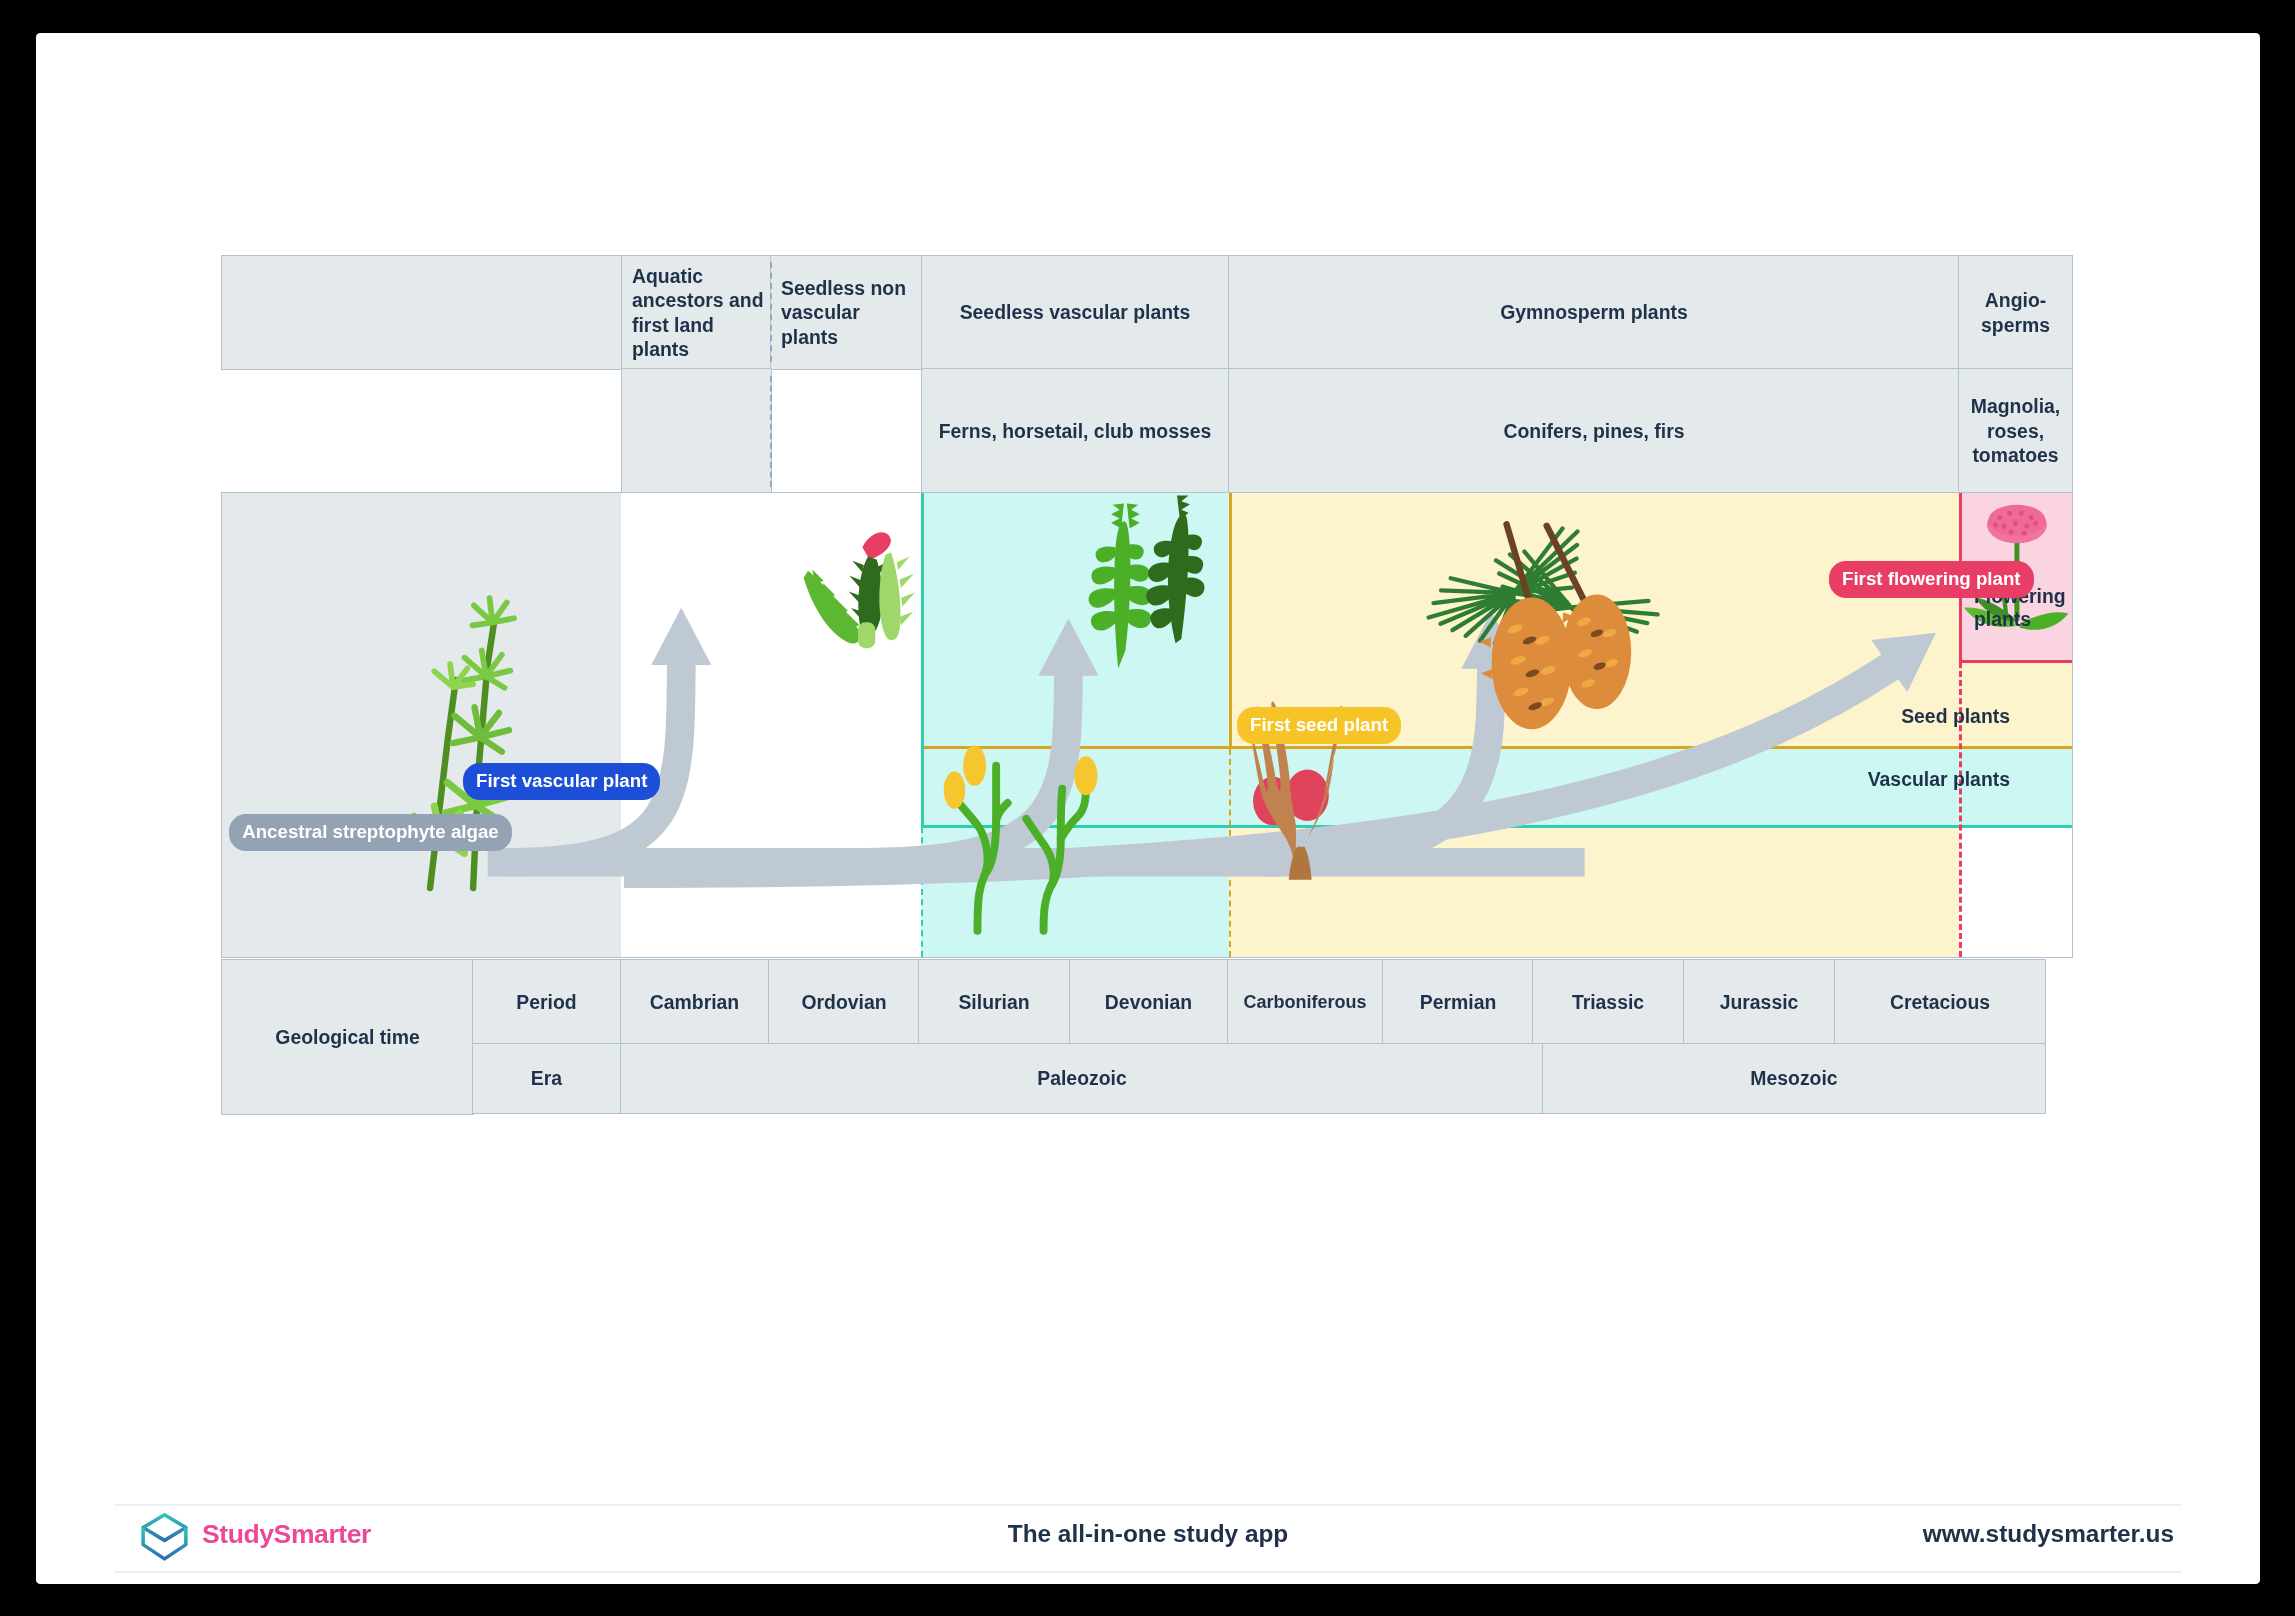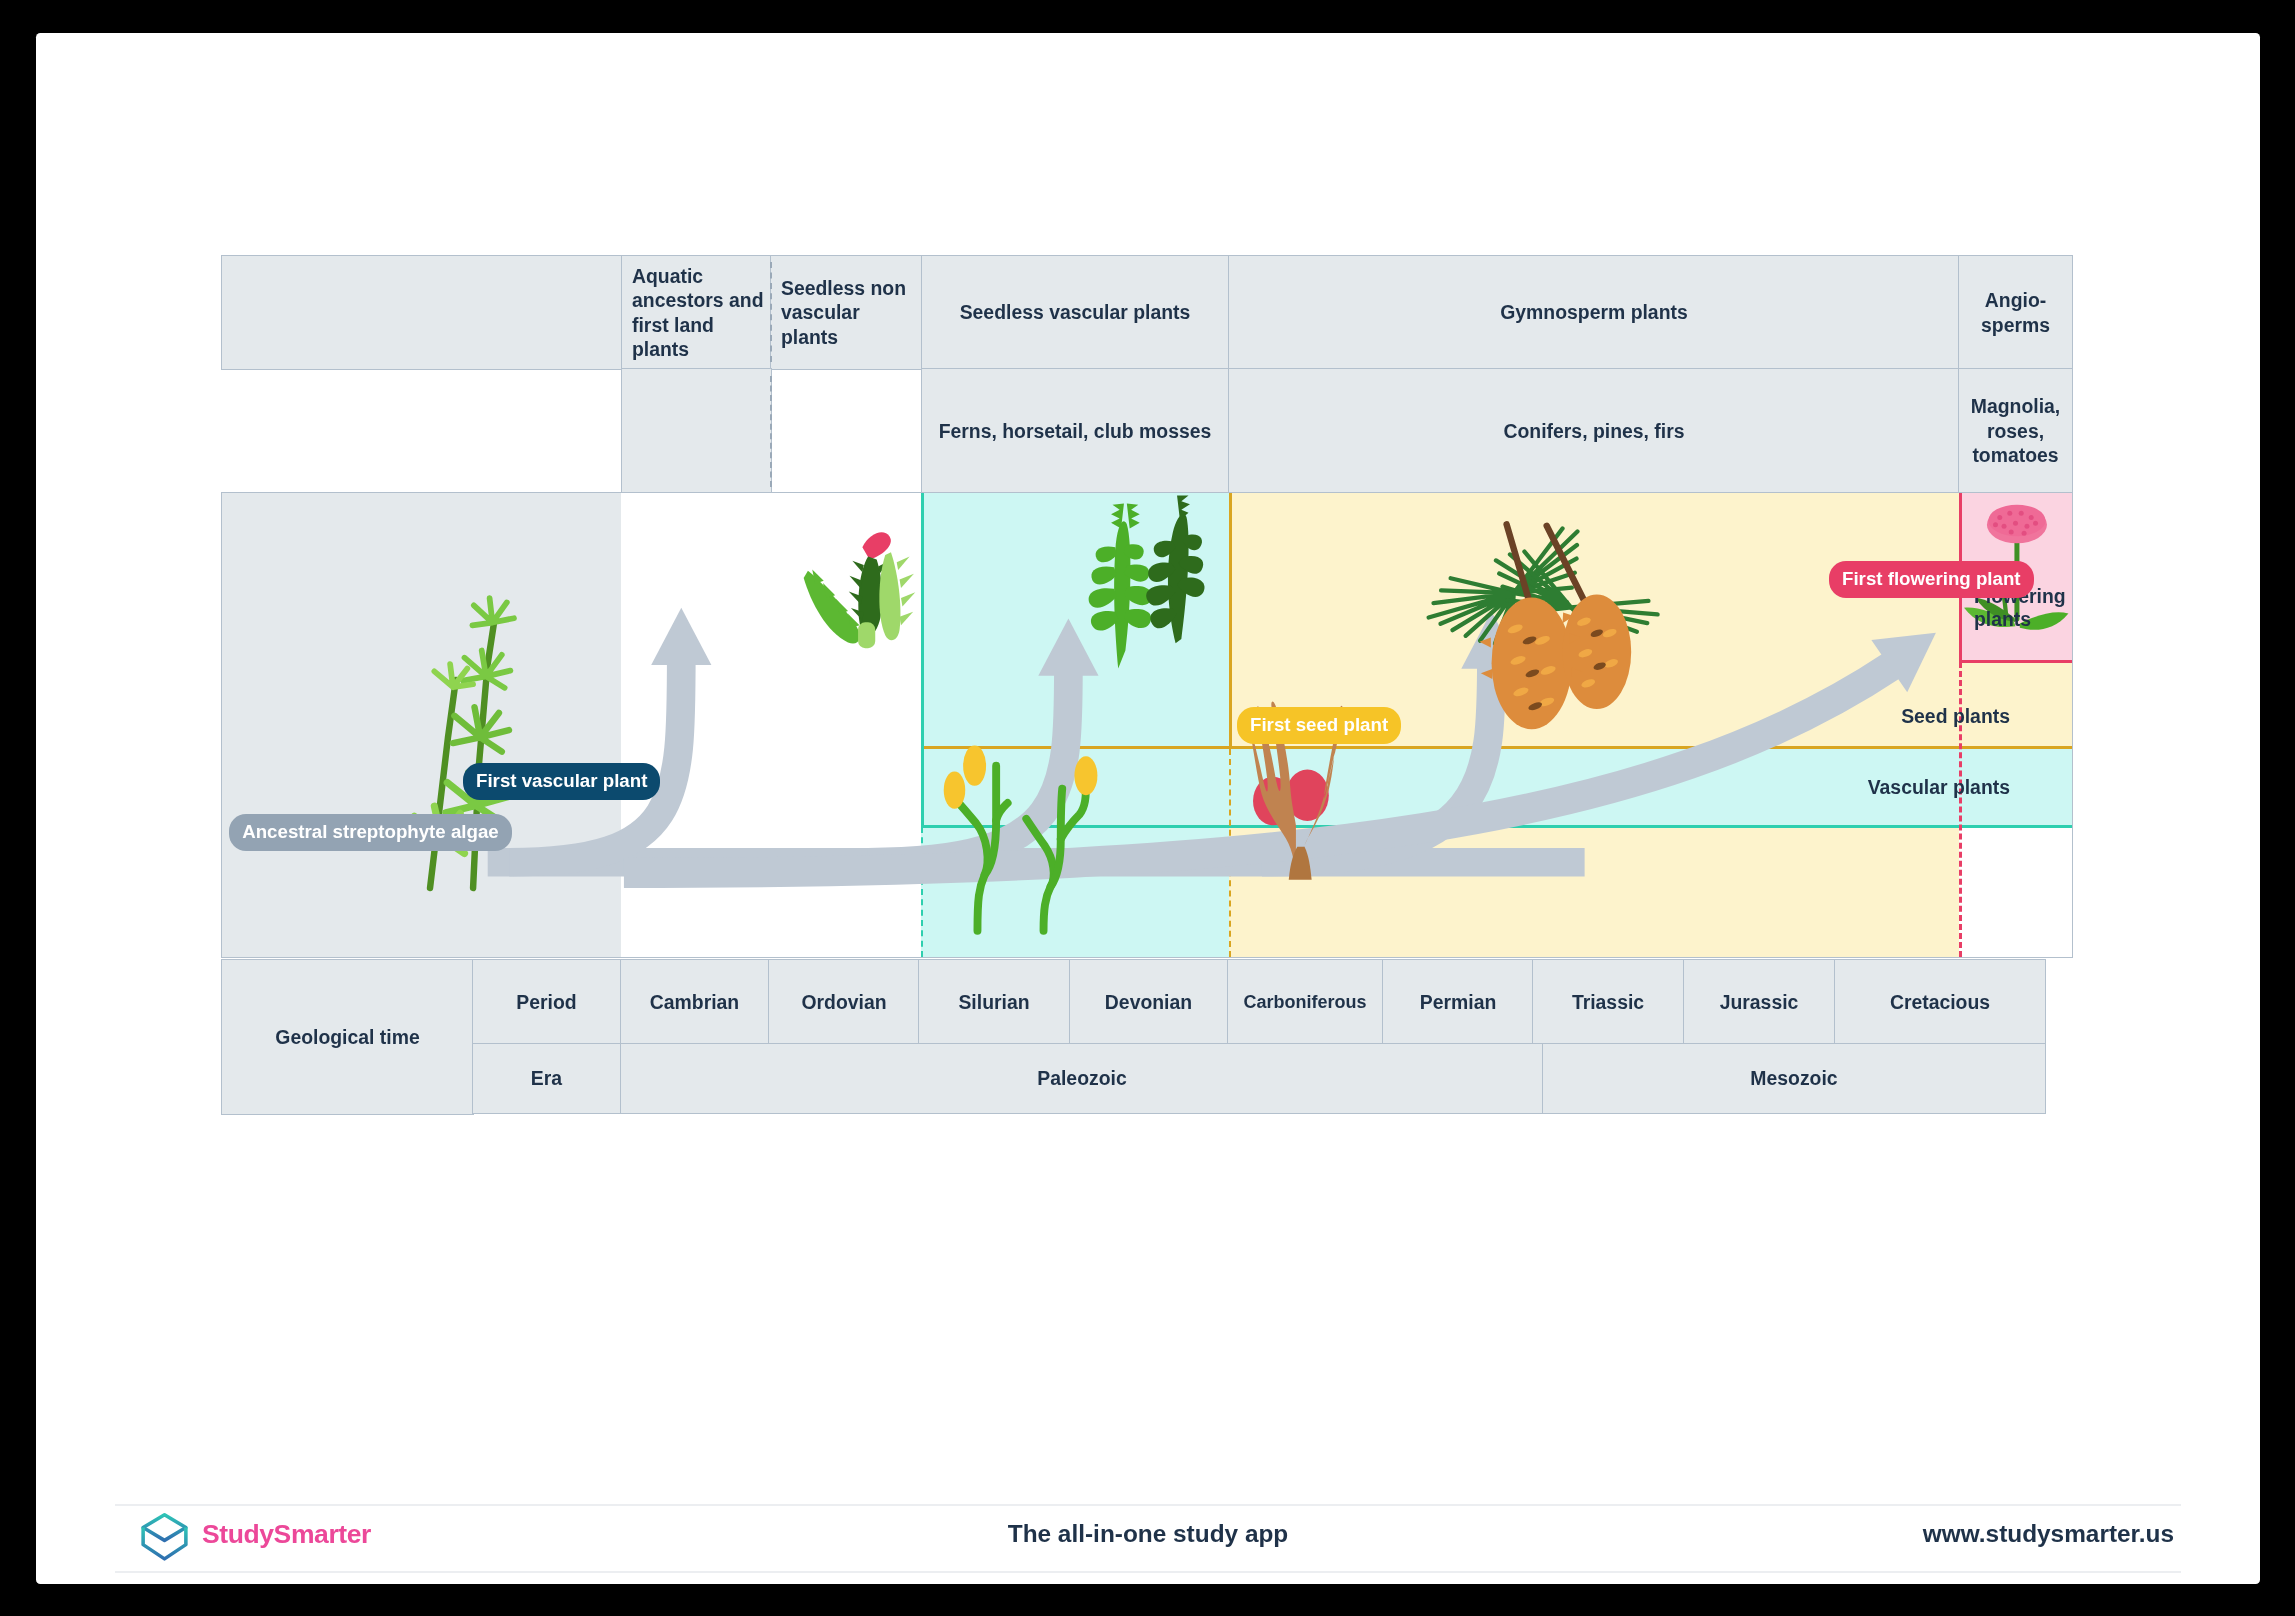--- a/index.html
+++ b/index.html
@@ -366,27 +366,27 @@
           <circle cx="92" cy="48" r="3.5"></circle>
         </g>
         <path d="M62 118 C50 104 58 92 70 100 C78 106 74 120 64 124 Z" fill="#3f8f24"></path>
         <path d="M78 172 C48 158 26 150 8 152 C26 176 54 182 80 178 Z" fill="#5cb832"></path>
         <path d="M86 174 C114 160 136 156 154 160 C134 184 108 186 86 180 Z" fill="#4caf28"></path>
         <path d="M78 166 C58 150 40 140 24 138 C38 160 60 170 80 172 Z" fill="#3f8f24"></path>
       </svg>
 
       <div class="zlabel" style="right:62px;top:212px;text-align:right;">Seed plants</div>
 
-      <div class="zlabel" style="right:62px;top:275px;text-align:right;margin-top:8px;">Vascular plants</div>
+      <div class="zlabel" style="right:62px;top:275px;text-align:right;">Vascular plants</div>
 
       <div class="zlabel" style="left:1752px;top:92px;width:93px;">Flowering plants</div>
 
       <div class="badge" style="left:7.2px;top:321px;background:#93a3b3;">Ancestral streptophyte algae</div>
 
-      <div class="badge" style="left:241px;top:270px;background:#0c4a6e;">First vascular plant</div>
+      <div class="badge" style="left:241px;top:270px;background:#1d4ed8;">First vascular plant</div>
 
       <div class="badge" style="left:1015px;top:214px;background:#f6c427;">First seed plant</div>
 
       <div class="badge" style="left:1607px;top:68px;background:#e83e66;">First flowering plant</div>
 
     </div>
 
     <div class="cell" style="left:0;top:704px;width:253px;height:156px;">Geological time</div>
 
     <div class="cell" style="left:251px;top:704px;width:149px;height:86px;">Period</div>

